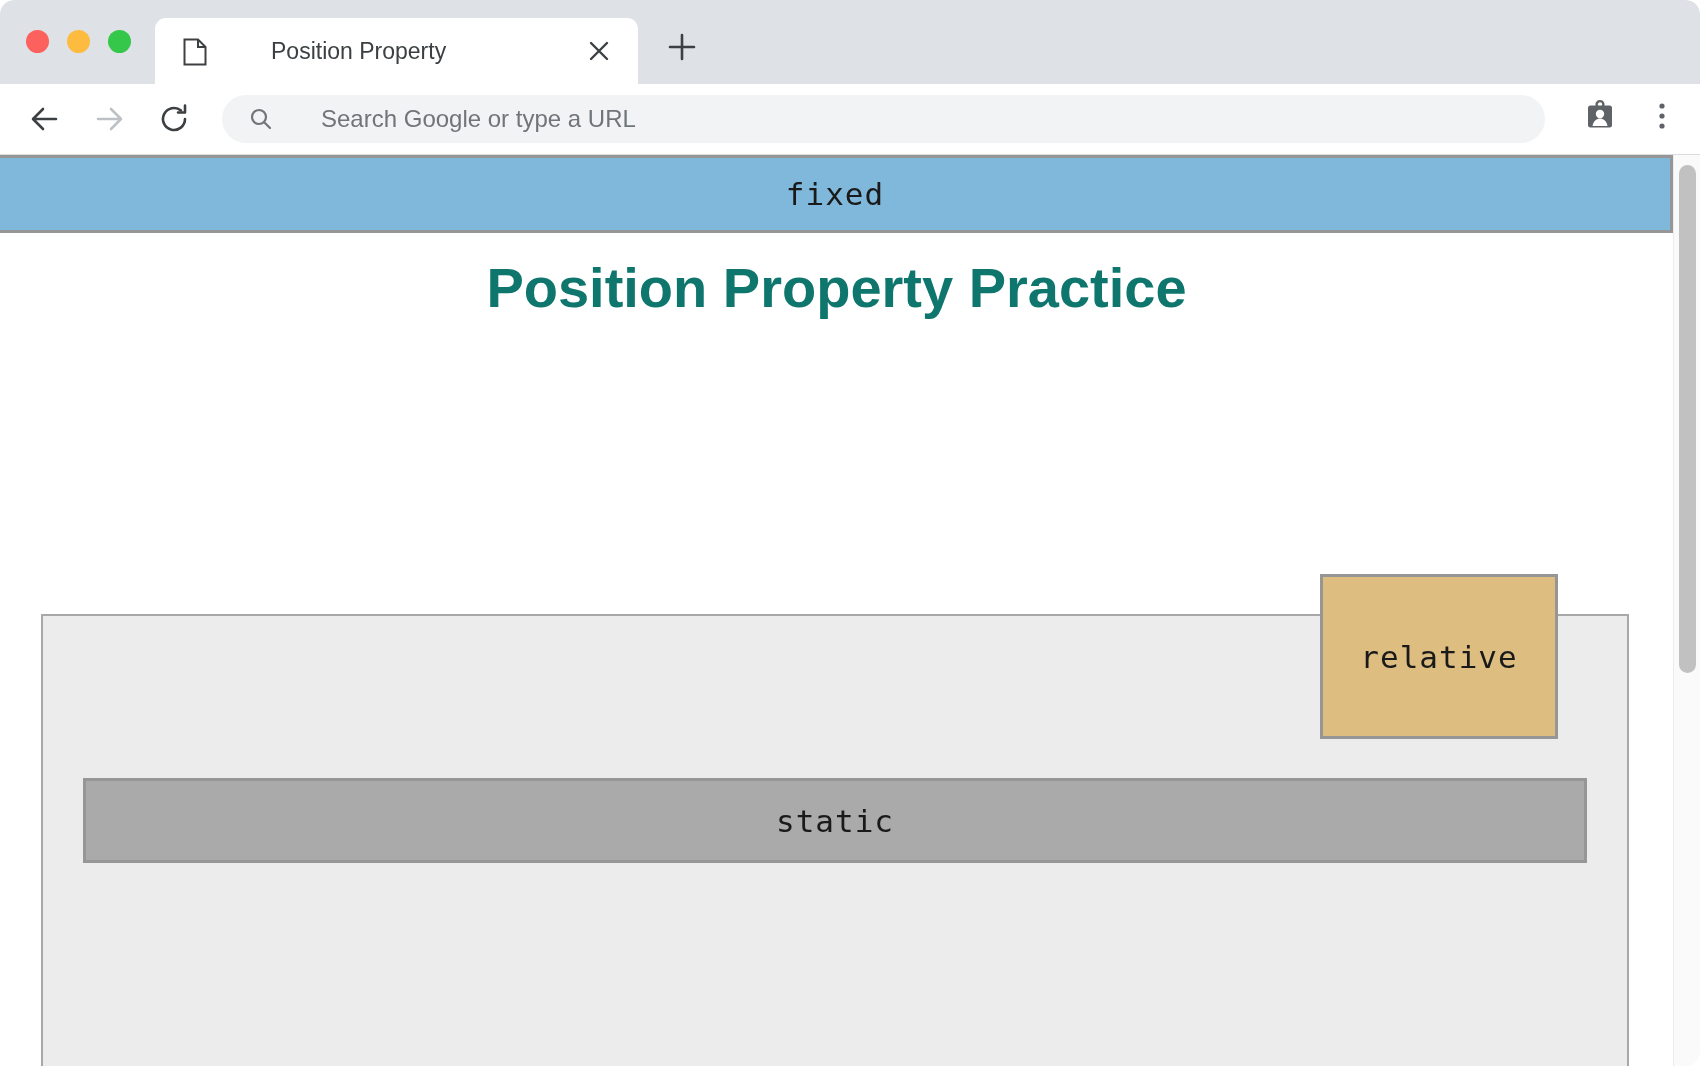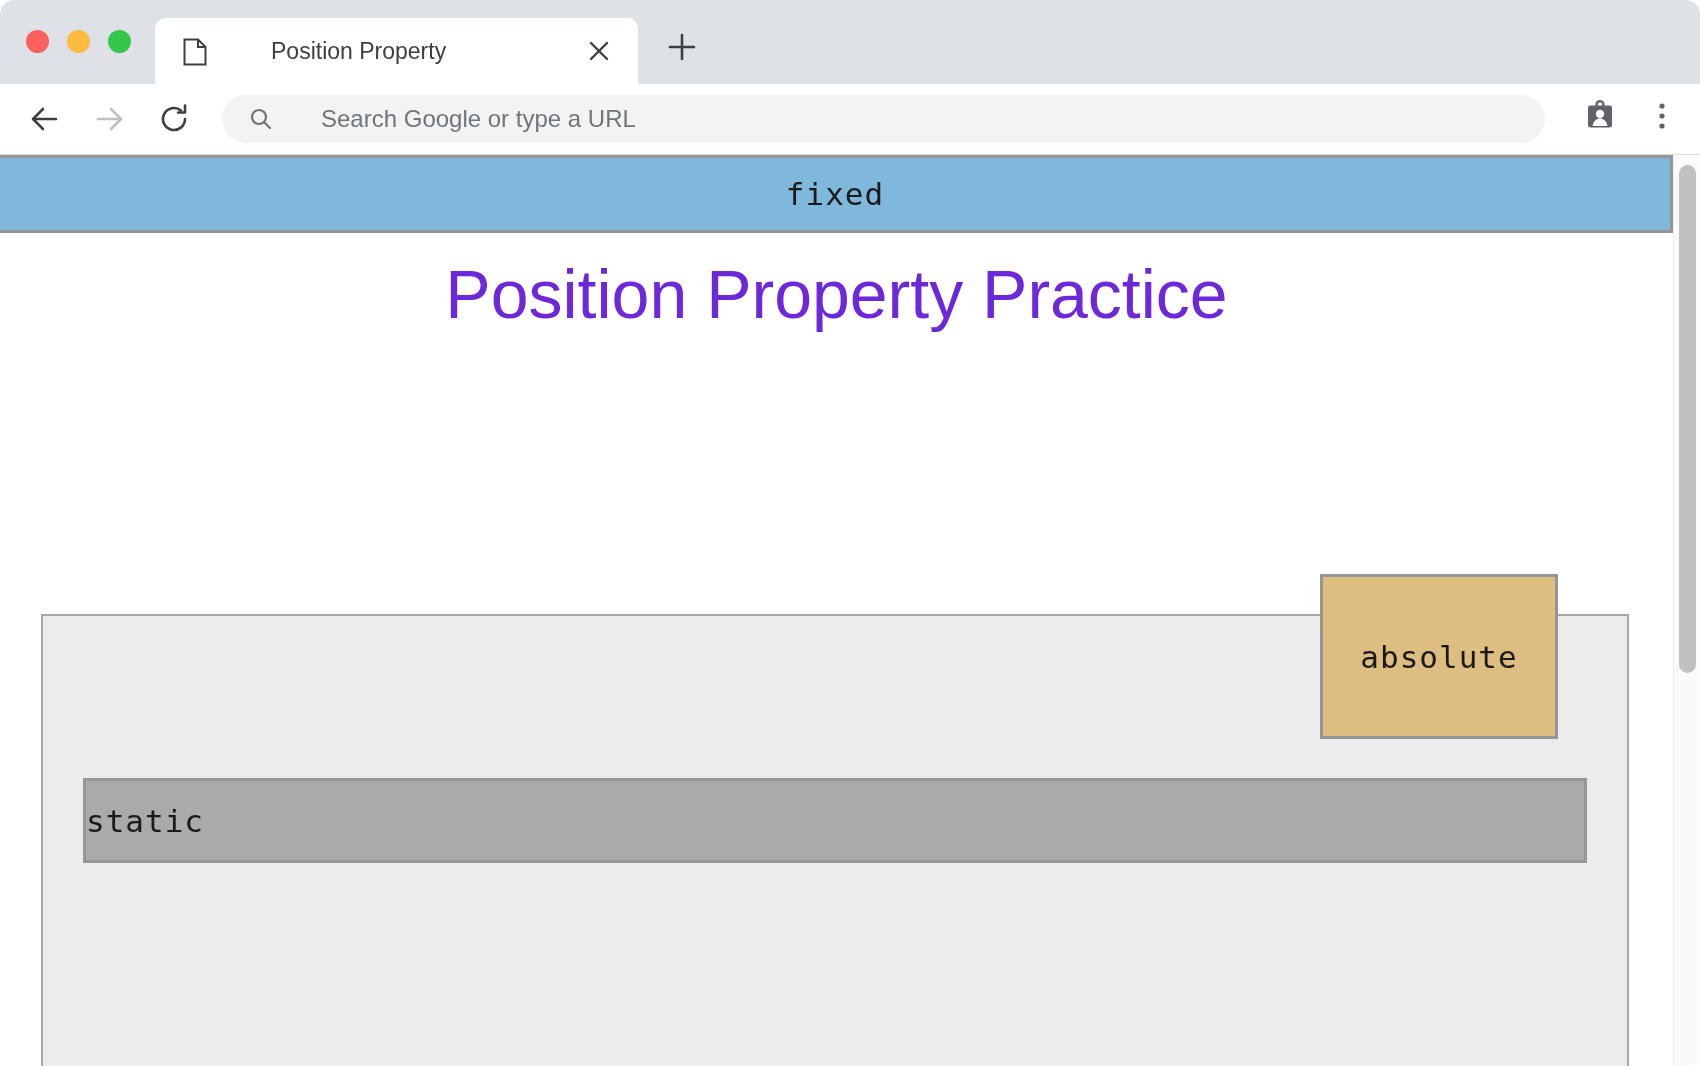--- a/index.html
+++ b/index.html
@@ -202,23 +202,23 @@
     align-items: center;
     justify-content: center;
   }
 
   .page-title {
     position: absolute;
     left: 0;
     top: 100px;
     width: 1673px;
     text-align: center;
-    font-size: 68px;
-    font-weight: 400;
-    color: #6d28d9;
+    font-size: 56px;
+    font-weight: 700;
+    color: #0f766e;
     letter-spacing: 0px;
     font-family: "Liberation Sans", sans-serif;
   }
 
   
   .container-box {
     position: absolute;
     left: 41px;
     top: 459px;
     width: 1588px;
@@ -246,20 +246,21 @@
     position: absolute;
     left: 83px;
     top: 623px;
     width: 1504px;
     height: 85px;
     background: #aaaaaa;
     border: 3px solid #969696;
     box-sizing: border-box;
     display: flex;
     align-items: center;
+    justify-content: center;
   }
 
   .box-absolute {
     position: absolute;
     left: 1320px;
     top: 419px;
     width: 238px;
     height: 165px;
     background: #debe80;
     border: 3px solid #969696;
@@ -393,21 +394,21 @@
       <div class="page-title">Position Property Practice</div>
 
       <div class="container-box"></div>
 
       <div class="box-static">
         <span class="box-label">static</span>
       </div>
 
 
       <div class="box-absolute">
-        <span class="box-label">absolute</span>
+        <span class="box-label">relative</span>
       </div>
 
     </div>
 
     <div class="scrollbar-track">
       <div class="scrollbar-thumb"></div>
     </div>
 
   </div>
 

